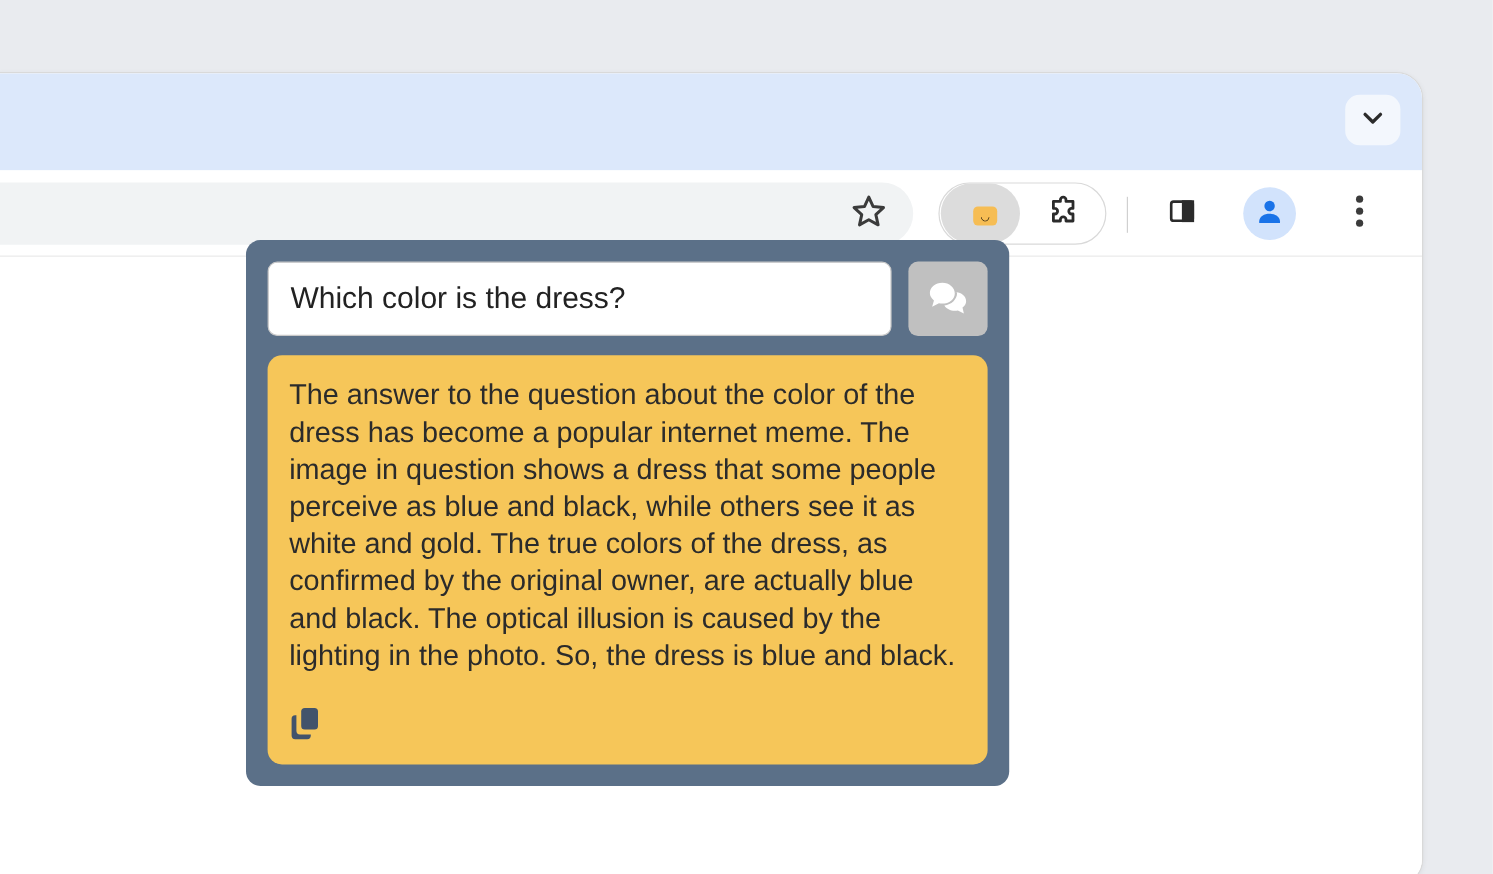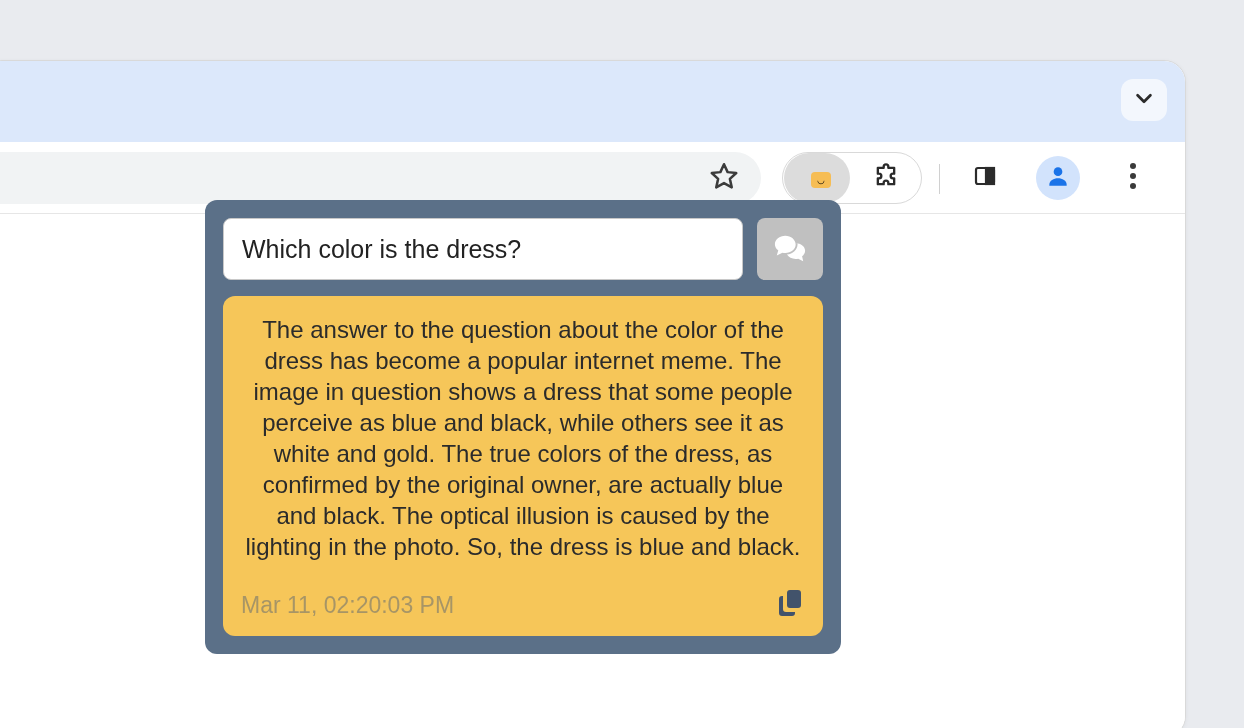--- a/index.html
+++ b/index.html
@@ -174,21 +174,20 @@
     justify-content: center;
     cursor: pointer;
   }
   .popup-send svg { width: 34px; height: 30px; fill:#fff; }
 
   .answer-card {
     margin-top: 16px;
     background: #f6c659;
     border-radius: 12px;
     padding: 18px 18px 14px 18px;
-    text-align: center;
   }
   .answer-text {
     font-size: 24px;
     line-height: 31px;
     color: #2b2b2b;
     font-weight: 500;
   }
   .answer-footer {
     margin-top: 26px;
     display: flex;
@@ -283,21 +282,20 @@
                 <path d="M13 2C6.9 2 2 6 2 11c0 2.6 1.4 4.9 3.6 6.5L4 23l6-3c1 .2 2 .3 3 .3 6.1 0 11-4 11-9S19.1 2 13 2z"></path>
                 <path d="M24 10c5.5 0 10 3.6 10 8 0 2.3-1.2 4.4-3.2 5.8L32 29l-5.3-2.7c-.9.2-1.8.3-2.7.3-4 0-7.5-1.9-9.2-4.7C20.9 21.3 26 16.8 26 11c0-.3 0-.7-.1-1H24z"></path>
               </svg>
           </span>
         </button>
       </div>
 
       <div class="answer-card">
         <div class="answer-text">The answer to the question about the color of the dress has become a popular internet meme. The image in question shows a dress that some people perceive as blue and black, while others see it as white and gold. The true colors of the dress, as confirmed by the original owner, are actually blue and black. The optical illusion is caused by the lighting in the photo. So, the dress is blue and black.</div>
         <div class="answer-footer">
-          <div class="answer-time">Mar 11, 02:20:03 PM</div>
           <div class="copy-btn">
             <span>
               <svg viewBox="0 0 28 30" fill="#42536b">
                   <rect x="10" y="2" width="14" height="18" rx="3"></rect>
                   <path d="M6 8H5a3 3 0 0 0-3 3v14a3 3 0 0 0 3 3h10a3 3 0 0 0 3-3v-1H9a3 3 0 0 1-3-3V8z"></path>
                 </svg>
             </span>
           </div>
         </div>
       </div>

